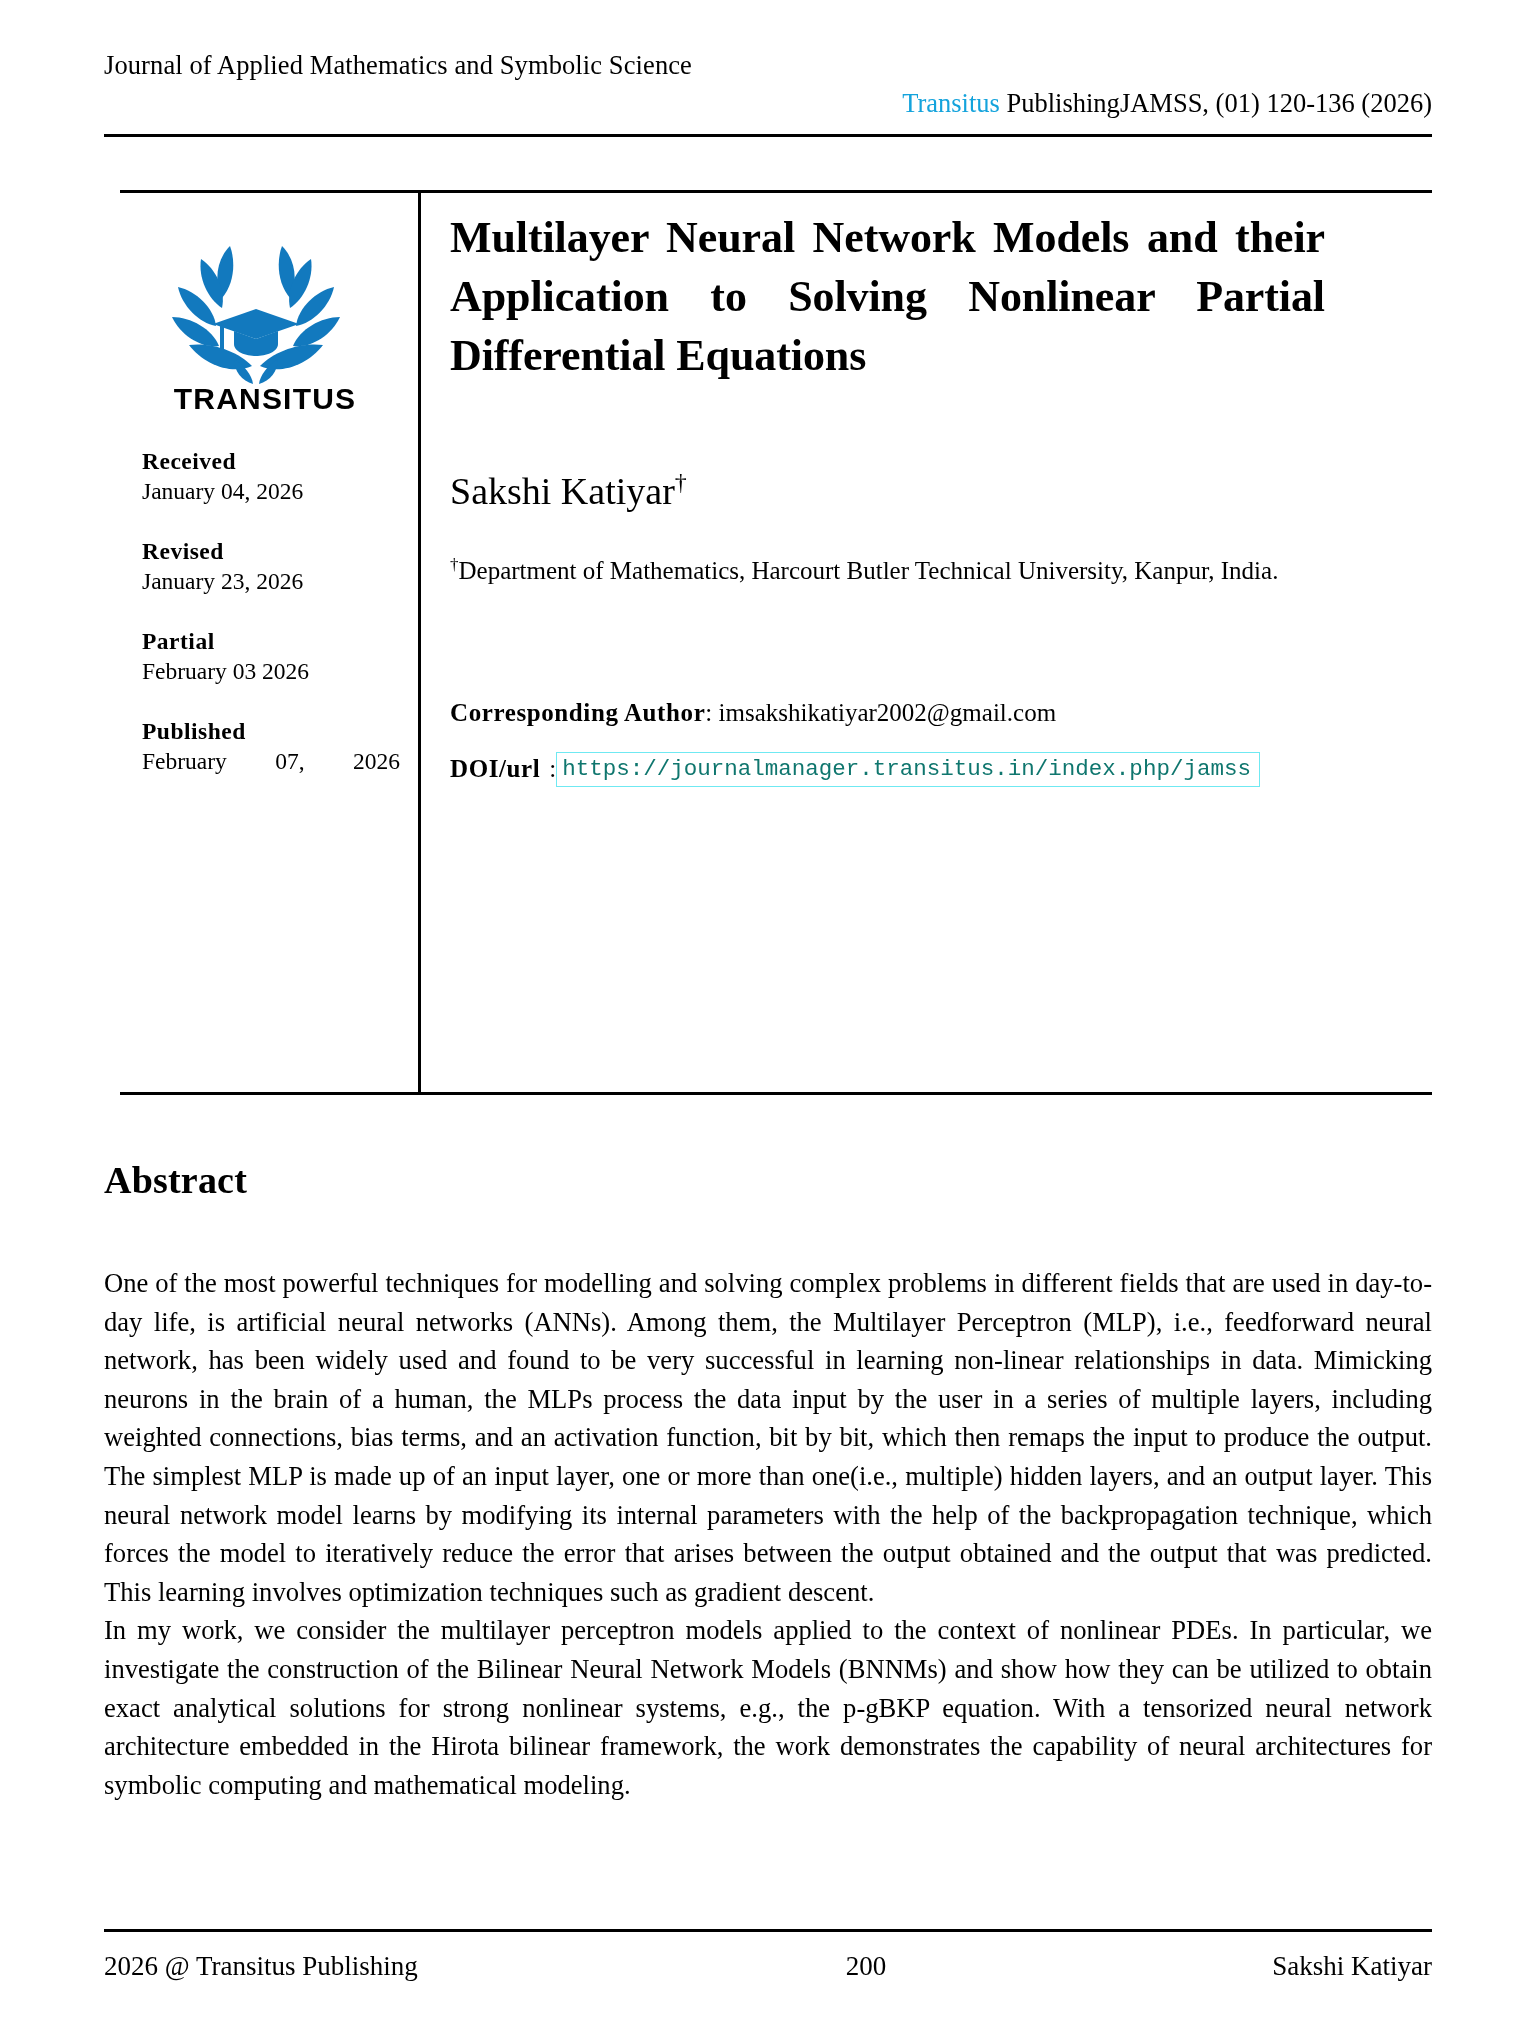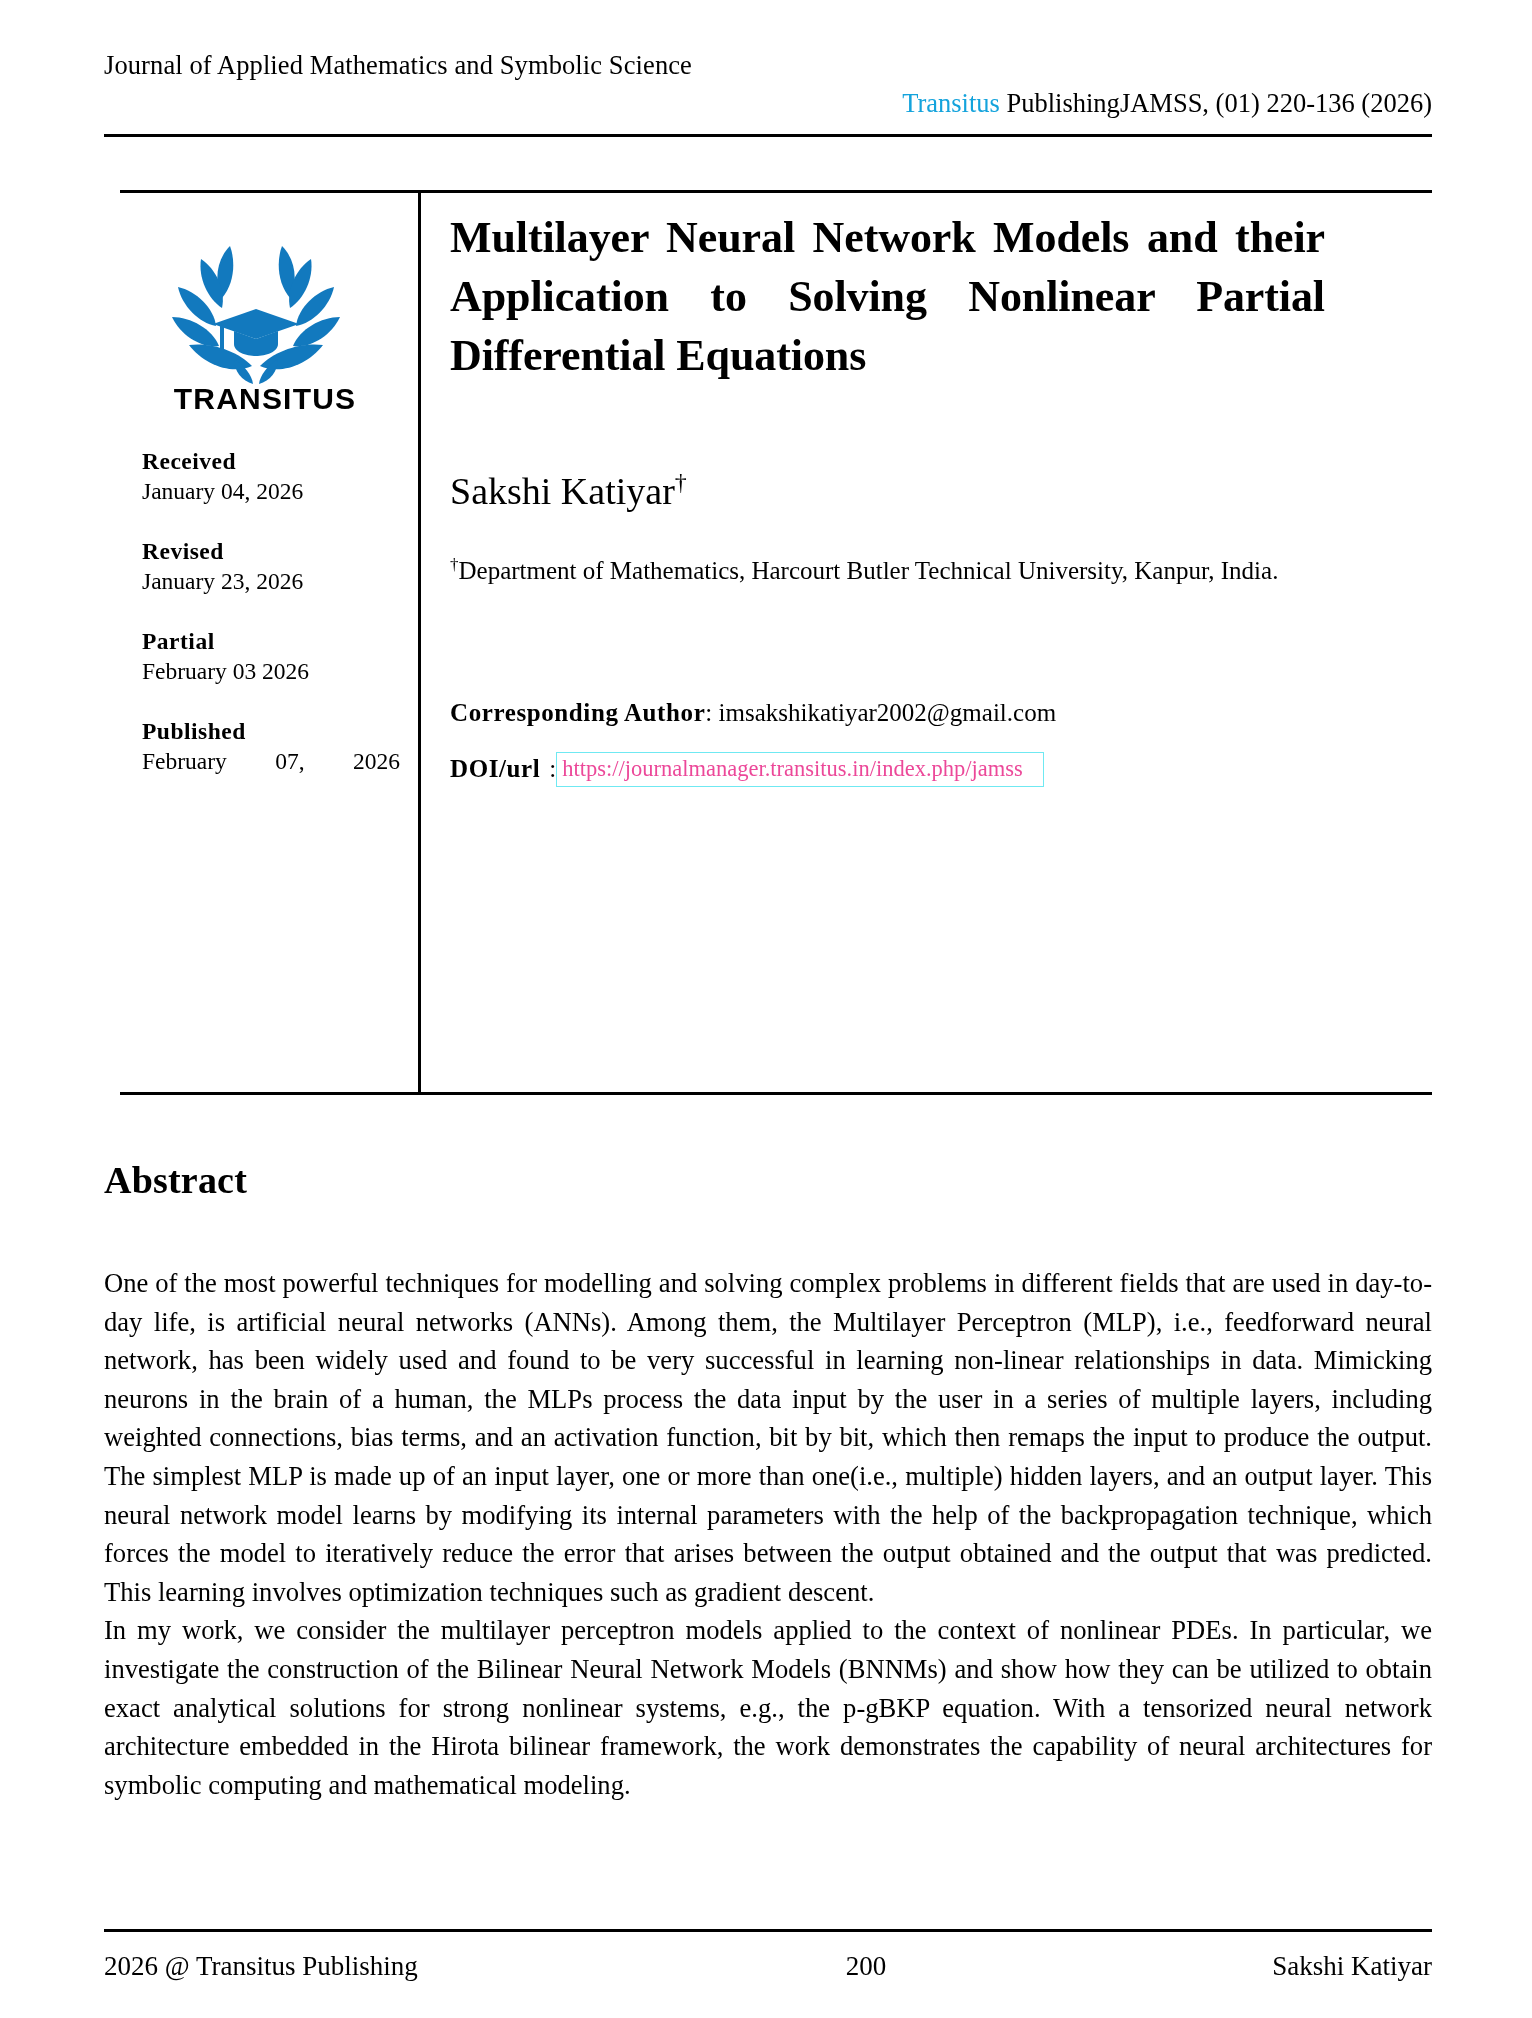--- a/index.html
+++ b/index.html
@@ -173,25 +173,25 @@
     font-size: 25px;
     line-height: 34px;
     margin-top: 22px;
     display: flex;
     align-items: center;
     width: 880px;
   }
   .doi-row .lbl { font-weight: bold; letter-spacing: 0.6px; margin-right: 9px; }
   .doi-box {
     border: 1.4px solid #6FE9F2;
-    padding: 3px 20px 4px 5px;
-    font-family: Liberation Serif, serif;
+    padding: 3px 8px 4px 5px;
+    font-family: Liberation Mono, monospace;
     font-size: 22.5px;
     line-height: 26px;
-    color: #ec4899;
+    color: #0f766e;
     white-space: nowrap;
   }
 
   
   .abstract-head {
     position: absolute;
     left: 104px;
     top: 1158px;
     font-size: 38px;
     font-weight: bold;
@@ -237,21 +237,21 @@
 <body>
 
 <div class="page">
 
   <div class="masthead">
     <div class="line1">Journal of Applied Mathematics and Symbolic Science</div>
     <div class="line2">
       <div>
         <span class="brand-link">Transitus</span><span> Publishing</span>
       </div>
-      <div class="masthead-right">JAMSS, (01) 220-136 (2026)</div>
+      <div class="masthead-right">JAMSS, (01) 120-136 (2026)</div>
     </div>
   </div>
   <div class="rule-header"></div>
 
   <div class="infobox">
     <div class="rule-top"></div>
     <div class="rule-bottom"></div>
     <div class="divider"></div>
 
     <div class="leftcol">

